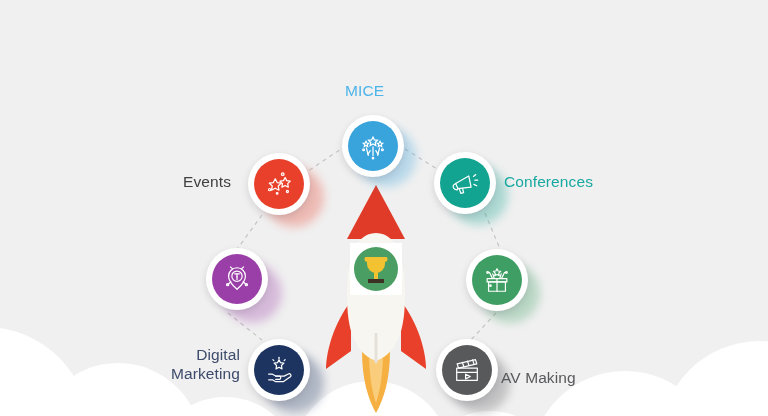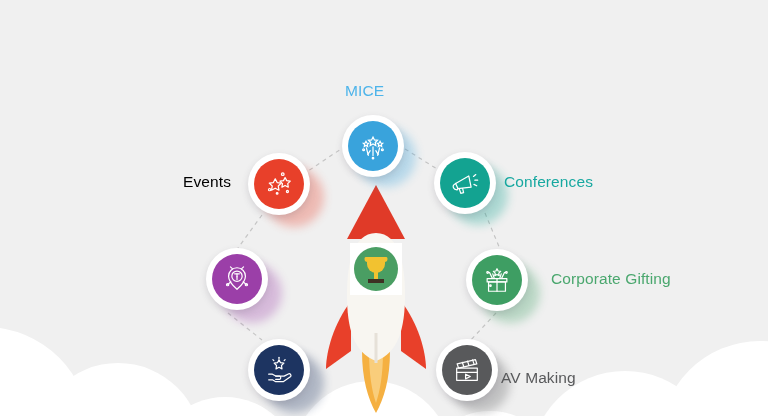--- a/index.html
+++ b/index.html
@@ -173,21 +173,21 @@
       <svg width="30" height="30" viewBox="0 0 32 32" fill="none" stroke="#ffffff" stroke-width="1.3" stroke-linejoin="round">
         <path d="M12 10.5 l2 4 4.4 .6 -3.2 3.1 .8 4.4 -4-2.1 -4 2.1 .8-4.4 -3.2-3.1 4.4-.6 Z"></path>
         <path d="M22.5 9 l1.7 3.4 3.8 .5 -2.7 2.7 .6 3.8 -3.4-1.8 -3.4 1.8 .6-3.8 -2.7-2.7 3.8-.5 Z"></path>
         <circle cx="20" cy="5.5" r="1.4"></circle>
         <circle cx="6" cy="22" r="1.2"></circle>
         <circle cx="25" cy="24" r="1.1"></circle>
         <circle cx="14" cy="26" r="0.9"></circle>
       </svg>
     </div>
   </div>
-  <div class="label" style="left:183px; top:127px; color:#000000;">Events</div>
+  <div class="label" style="left:183px; top:127px; color:#404040;">Events</div>
 
   <div class="node-shadow" style="left:448px; top:120px; background:#13a391;"></div>
   <div class="node z2" style="left:434px; top:107px;">
     <div class="node-inner" style="background:#13a391;">
       <svg width="30" height="30" viewBox="0 0 32 32" fill="none" stroke="#ffffff" stroke-width="1.3" stroke-linecap="round" stroke-linejoin="round">
         <path d="M6 16.5 L20 8.5 L22.5 20.5 L8.5 22 Z"></path>
         <path d="M6 16.5 L4 18 a3 3 0 0 0 1 4.5 l2.5 1 1-1.5"></path>
         <path d="M10 22.5 L11.5 27 l3 -.8 -1-4.3"></path>
         <path d="M25 9 L27.5 7"></path>
         <path d="M26.5 13 L29.5 13"></path>
@@ -227,34 +227,37 @@
         <path d="M11 14 L8 8"></path>
         <path d="M21 14 L24 8"></path>
         <path d="M13 14 L11.5 9.5"></path>
         <path d="M19 14 L20.5 9.5"></path>
         <circle cx="6" cy="8" r="0.9"></circle>
         <circle cx="26" cy="8" r="0.9"></circle>
         <circle cx="9" cy="22" r="0.8"></circle>
       </svg>
     </div>
   </div>
-  <div class="label" style="left:551px; top:224px; color:#4aa76e;">Corporate Gifting</div>
 
   <div class="node-shadow" style="left:264px; top:308px; background:#1d3461;"></div>
   <div class="node z2" style="left:248px; top:294px;">
     <div class="node-inner" style="background:#1d3461;">
       <svg width="30" height="30" viewBox="0 0 32 32" fill="none" stroke="#ffffff" stroke-width="1.3" stroke-linecap="round" stroke-linejoin="round">
         <path d="M16 5 l1.6 3.2 3.6 .5 -2.6 2.5 .6 3.6 -3.2-1.7 -3.2 1.7 .6-3.6 -2.6-2.5 3.6-.5 Z"></path>
         <path d="M16 2.5 V4"></path>
         <path d="M22.5 5 L21.5 6"></path>
         <path d="M9.5 5 L10.5 6"></path>
         <path d="M5 20.5 h4 l3.5 2 h4 a1.8 1.8 0 0 1 0 3.5 h-4"></path>
         <path d="M12.5 22.5 h9 l5-2.5 a2 2 0 0 1 2 3 l-8 5.5 h-8 l-3.5 -2 h-4"></path>
       </svg>
     </div>
+  </div>
+  <div class="label multi" style="left:120px; top:300px; color:#3c4a6b;">
+    <div>Digital</div>
+    <div>Marketing</div>
   </div>
 
   <div class="node-shadow" style="left:450px; top:308px; background:#58595b;"></div>
   <div class="node z2" style="left:436px; top:294px;">
     <div class="node-inner" style="background:#58595b;">
       <svg width="30" height="30" viewBox="0 0 32 32" fill="none" stroke="#ffffff" stroke-width="1.3" stroke-linecap="round" stroke-linejoin="round">
         <rect x="5" y="14" width="22" height="13"></rect>
         <path d="M5 18.5 h22"></path>
         <path d="M5.5 9.5 L25 5 l1.5 4.5 L7 14 Z"></path>
         <path d="M11 7.8 L12.5 12.3"></path>

